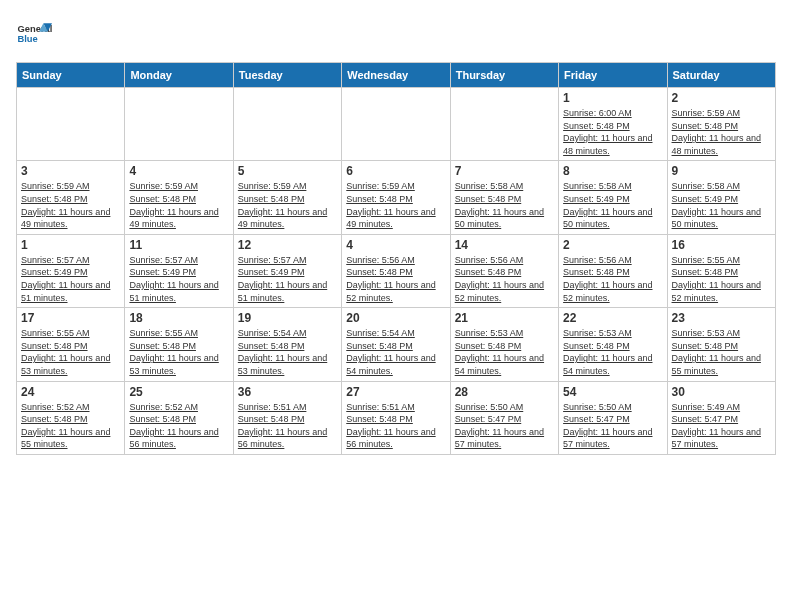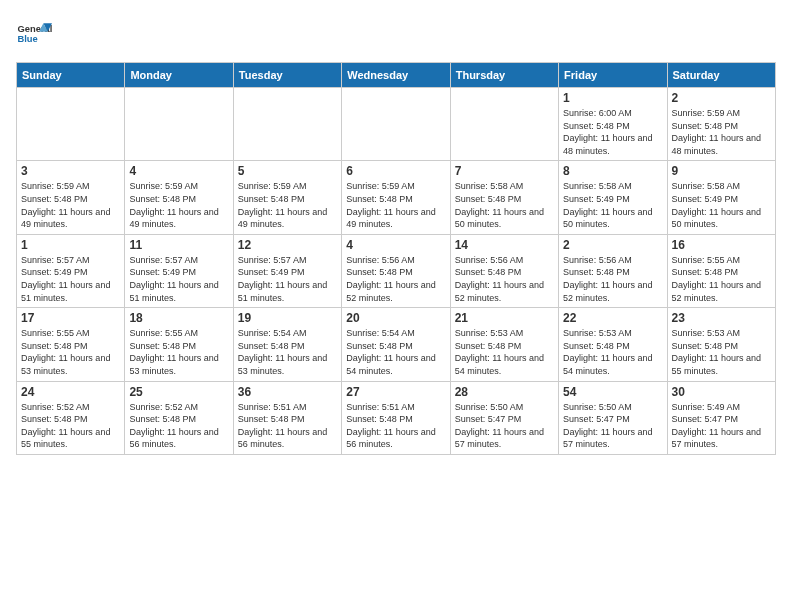--- a/index.html
+++ b/index.html
@@ -62,20 +62,21 @@
       font-size: 12px;
       font-weight: bold;
       color: #333;
       display: block;
       margin-bottom: 2px;
     }
     .day-info {
       font-size: 9px;
       color: #333;
       line-height: 1.4;
+      text-decoration: underline;
     }
     .empty-cell {
       background: #fff;
     }
     .last-row td {
       height: auto;
     }
   </style>
 </head>
 <body>

